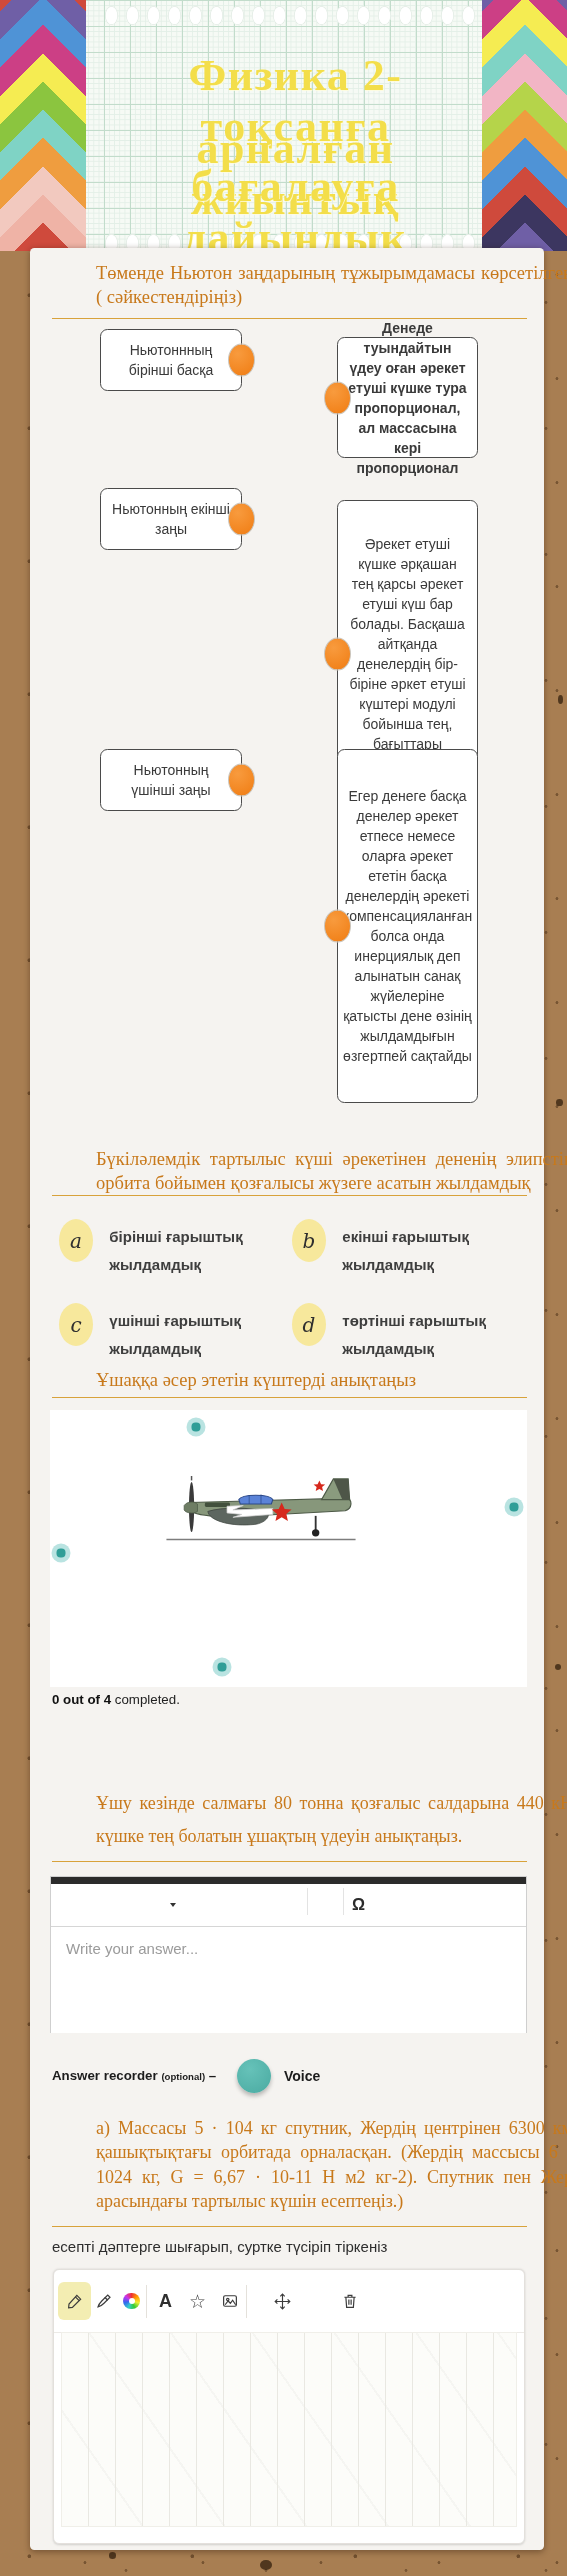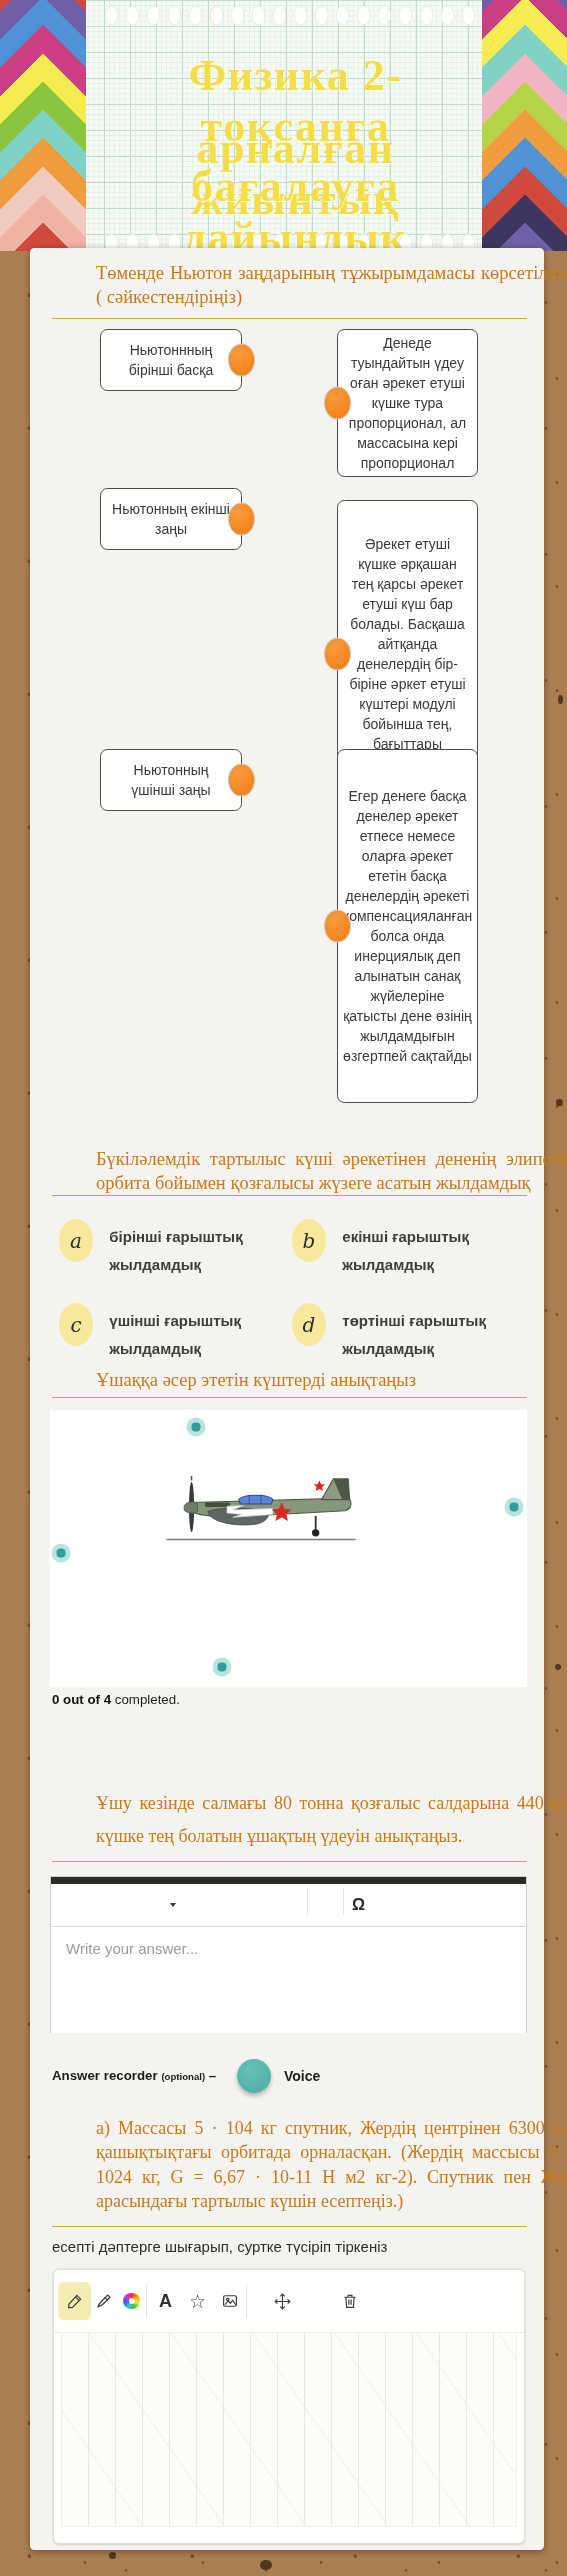--- a/index.html
+++ b/index.html
@@ -194,21 +194,21 @@
   <div class="card">
 
     <div class="q-title" style="top:12.6px;height:52px;">Төменде Ньютон заңдарының тұжырымдамасы көрсетілген ( сәйкестендіріңіз)</div>
     <div class="divider" style="top:70px;"></div>
 
     <div class="mrow" style="top:81px;height:144px;">
       <div class="mbox l" style="top:0;height:62px;">
         <span>Ньютоннның бірінші басқа</span>
         <span class="handle hr"></span>
       </div>
-      <div class="mbox r" style="top:0;height:148px;">
+      <div class="mbox r" style="top:8px;height:121px;font-weight:bold;">
         <span>Денеде туындайтын үдеу оған әрекет етуші күшке тура пропорционал, ал массасына кері пропорционал</span>
         <span class="handle hl"></span>
       </div>
     </div>
 
     <div class="mrow" style="top:240px;height:244px;padding-left:36px;">
       <div class="mbox l" style="top:0;height:62px;">
         <span>Ньютонның екінші заңы</span>
         <span class="handle hr"></span>
       </div>

